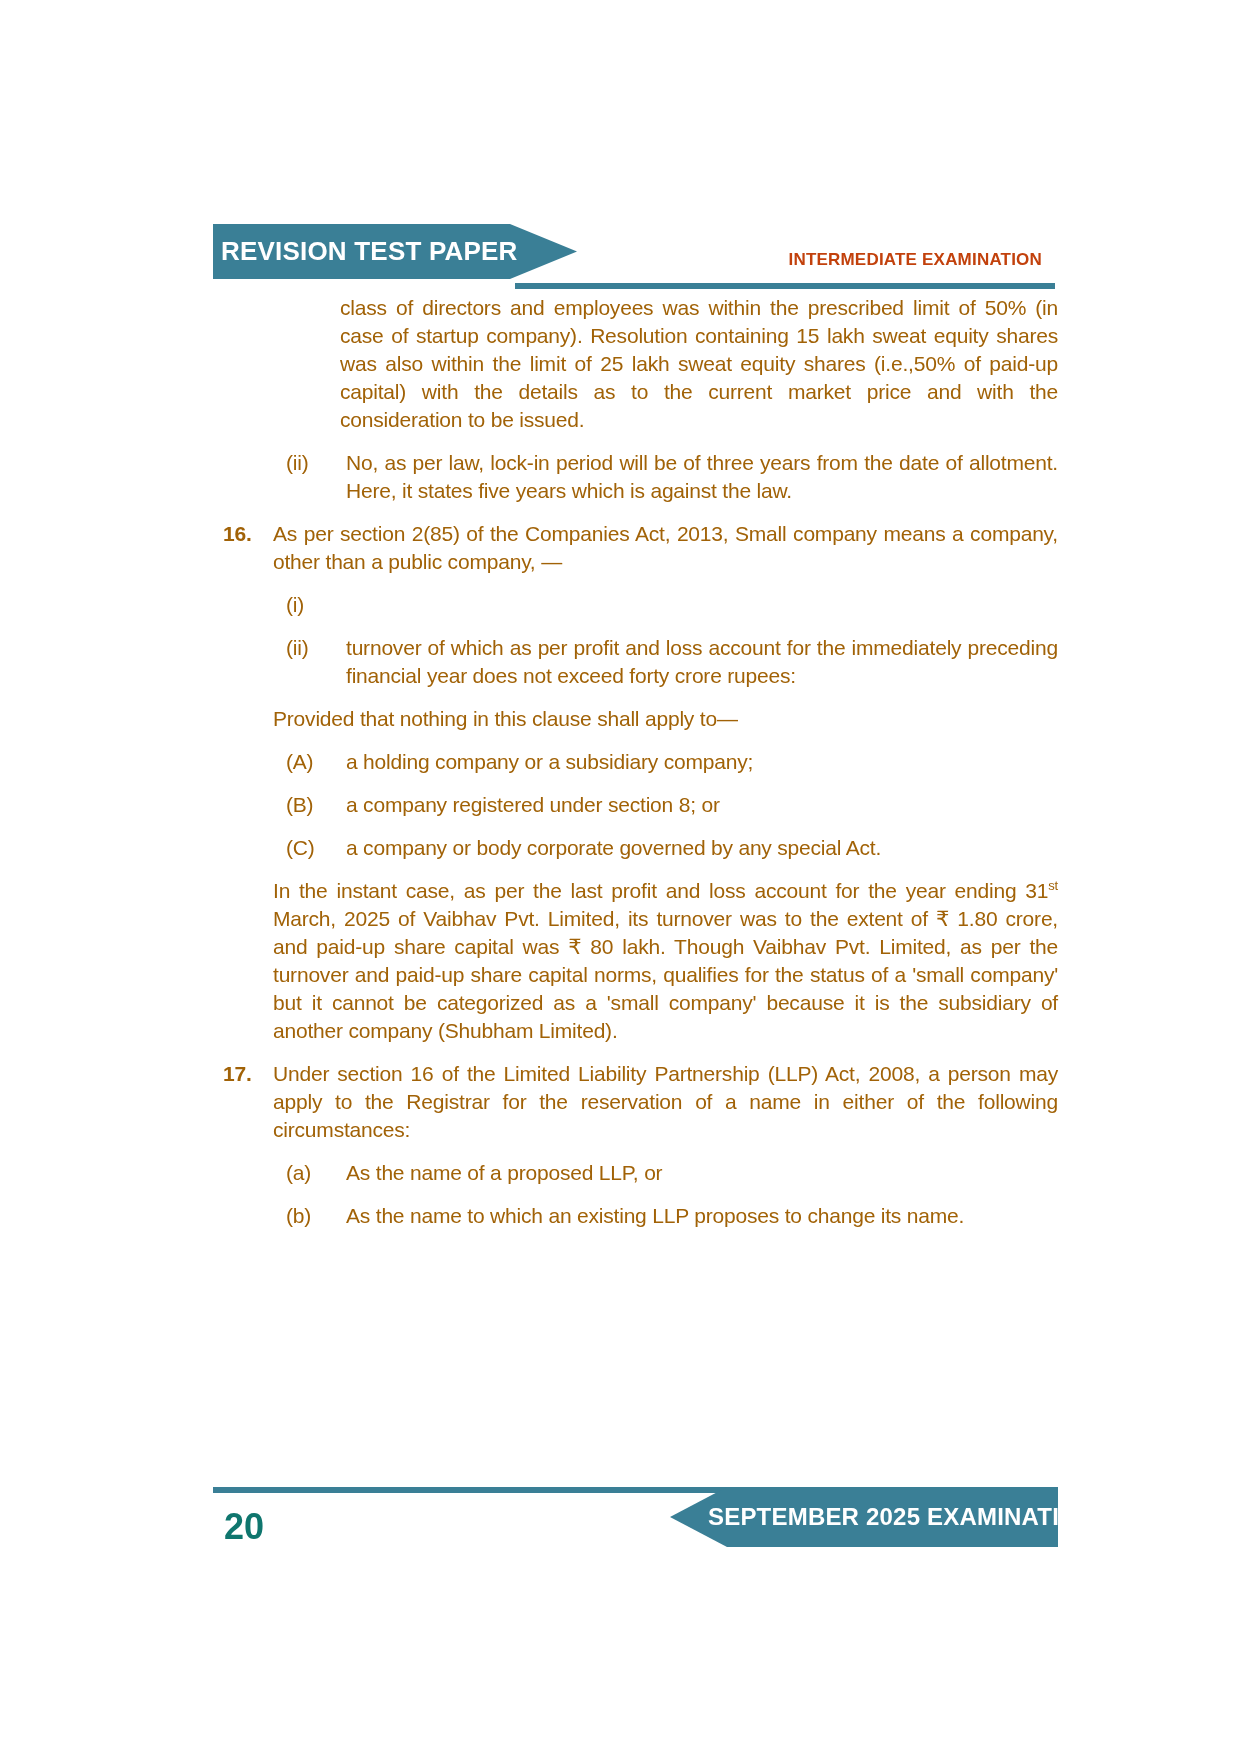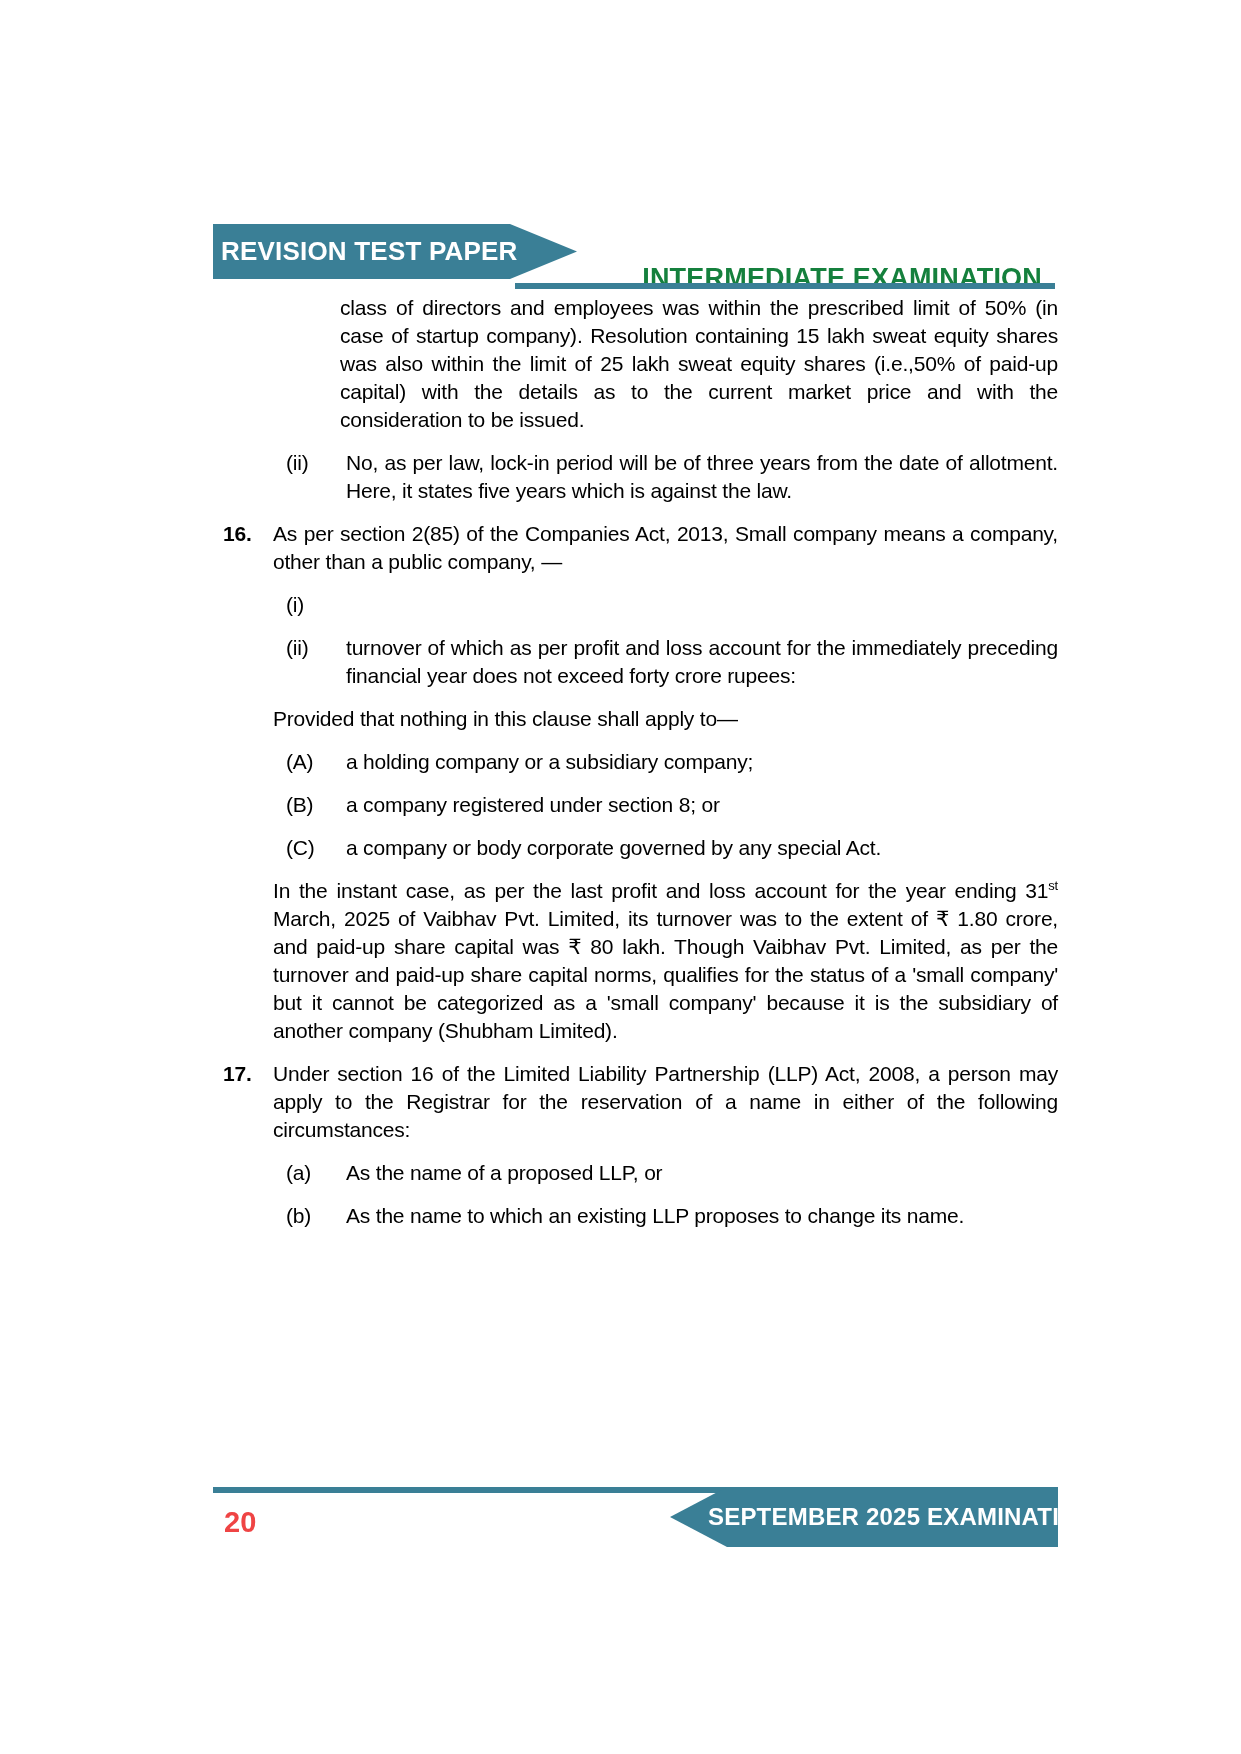--- a/index.html
+++ b/index.html
@@ -27,40 +27,39 @@
   .hdr-banner span {
     color: #ffffff;
     font-size: 26px;
     font-weight: bold;
     letter-spacing: 0.2px;
     white-space: nowrap;
   }
   .hdr-title {
     position: absolute;
     top: 250px; right: 199px;
-    color: #15803d;
-    font-size: 27px;
+    color: #c2410c;
+    font-size: 17px;
     font-weight: bold;
     letter-spacing: 0.2px;
     white-space: nowrap;
-    margin-top: 13px;
   }
   .hdr-rule {
     position: absolute;
     left: 515px; top: 283px;
     width: 540px; height: 6px;
     background: #3A7F96;
   }
 
   
   .content {
     position: absolute;
     left: 197px; top: 294px;
     width: 861px;
-    color: #000000;
+    color: #a16207;
     font-size: 21px;
     line-height: 28px;
     letter-spacing: -0.2px;
   }
   .row { display: flex; margin: 0 0 15px 0; }
   .row:last-child { margin-bottom: 0; }
   .lbl { flex: 0 0 auto; }
   .lbl.l1 { margin-left: 26px; width: 50px; font-weight: bold; }
   .lbl.l2 { margin-left: 89px; width: 60px; }
   .txt {
@@ -91,22 +90,22 @@
   .ftr-banner span {
     color: #ffffff;
     font-size: 24px;
     font-weight: bold;
     letter-spacing: 0.2px;
     white-space: nowrap;
   }
   .page-number {
     position: absolute;
     left: 224px; top: 1506px;
-    color: #ef4444;
-    font-size: 29px;
+    color: #0f766e;
+    font-size: 36px;
     font-weight: bold;
   }
 </style>
 </head>
 <body>
 
 <div class="page">
 
   <div class="hdr-banner">
     <span>REVISION TEST PAPER</span>

